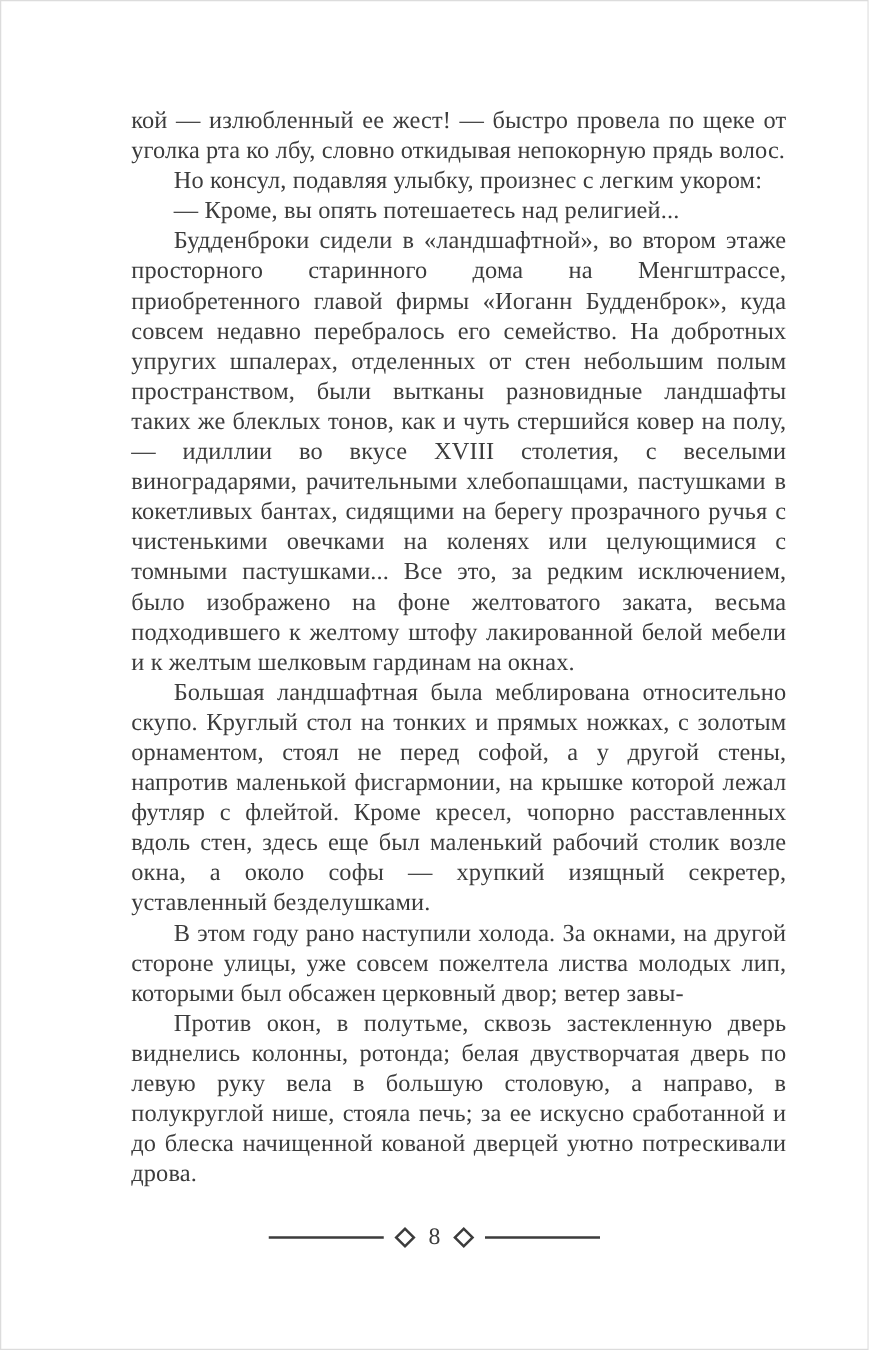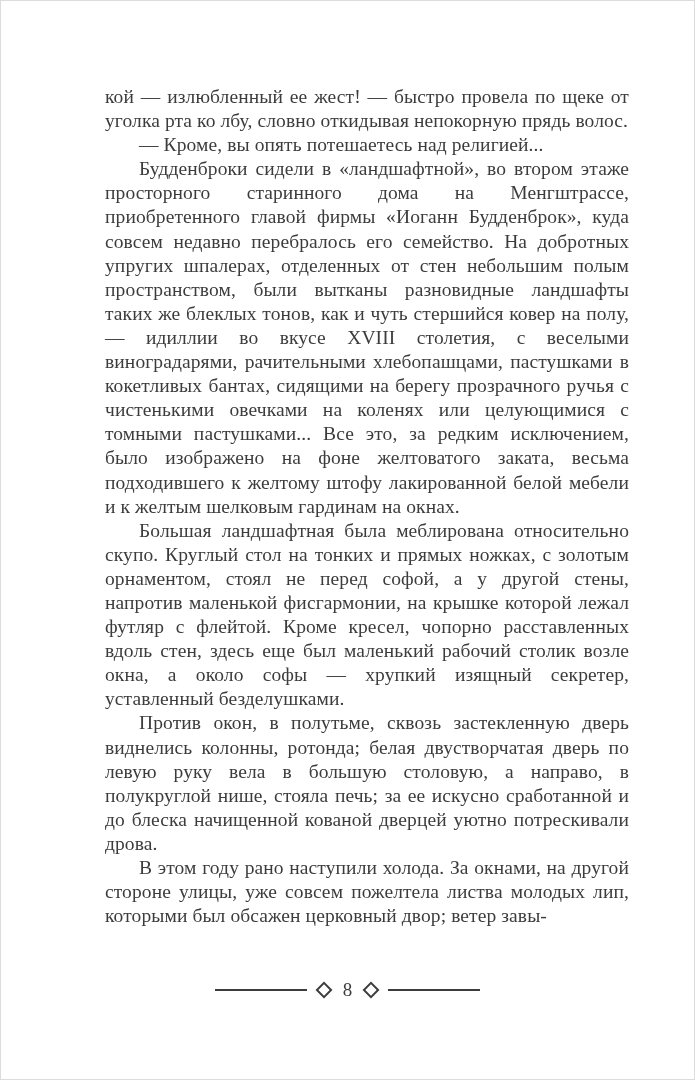--- a/index.html
+++ b/index.html
@@ -67,25 +67,26 @@
     padding: 0 2px;
   }
 </style>
 </head>
 <body>
 
 <div class="page">
 
   <div class="text-block" id="paragraphs" style="color: rgb(60, 60, 60);">
       <p class="">кой — излюбленный ее жест! — быстро провела по щеке от уголка рта ко лбу, словно откидывая непокорную прядь волос.</p>
+      <p class="indent">Но консул, подавляя улыбку, произнес с легким укором:</p>
       <p class="indent">— Кроме, вы опять потешаетесь над религией...</p>
       <p class="indent">Будденброки сидели в «ландшафтной», во втором этаже просторного старинного дома на Менгштрассе, приобретенного главой фирмы «Иоганн Будденброк», куда совсем недавно перебралось его семейство. На добротных упругих шпалерах, отделенных от стен небольшим полым пространством, были вытканы разновидные ландшафты таких же блеклых тонов, как и чуть стершийся ковер на полу, — идиллии во вкусе XVIII столетия, с веселыми виноградарями, рачительными хлебопашцами, пастушками в кокетливых бантах, сидящими на берегу прозрачного ручья с чистенькими овечками на коленях или целующимися с томными пастушками... Все это, за редким исключением, было изображено на фоне желтоватого заката, весьма подходившего к желтому штофу лакированной белой мебели и к желтым шелковым гардинам на окнах.</p>
       <p class="indent">Большая ландшафтная была меблирована относительно скупо. Круглый стол на тонких и прямых ножках, с золотым орнаментом, стоял не перед софой, а у другой стены, напротив маленькой фисгармонии, на крышке которой лежал футляр с флейтой. Кроме кресел, чопорно расставленных вдоль стен, здесь еще был маленький рабочий столик возле окна, а около софы — хрупкий изящный секретер, уставленный безделушками.</p>
+      <p class="indent">В этом году рано наступили холода. За окнами, на другой стороне улицы, уже совсем пожелтела листва молодых лип, которыми был обсажен церковный двор; ветер завы-</p>
       <p class="indent">Против окон, в полутьме, сквозь застекленную дверь виднелись колонны, ротонда; белая двустворчатая дверь по левую руку вела в большую столовую, а направо, в полукруглой нише, стояла печь; за ее искусно сработанной и до блеска начищенной кованой дверцей уютно потрескивали дрова.</p>
-      <p class="indent">В этом году рано наступили холода. За окнами, на другой стороне улицы, уже совсем пожелтела листва молодых лип, которыми был обсажен церковный двор; ветер завы-</p>
     </div>
 
   <div class="footer">
     <span class="rule"></span>
     <span class="diamond"></span>
     <span class="page-number">8</span>
     <span class="diamond"></span>
     <span class="rule"></span>
   </div>
 

